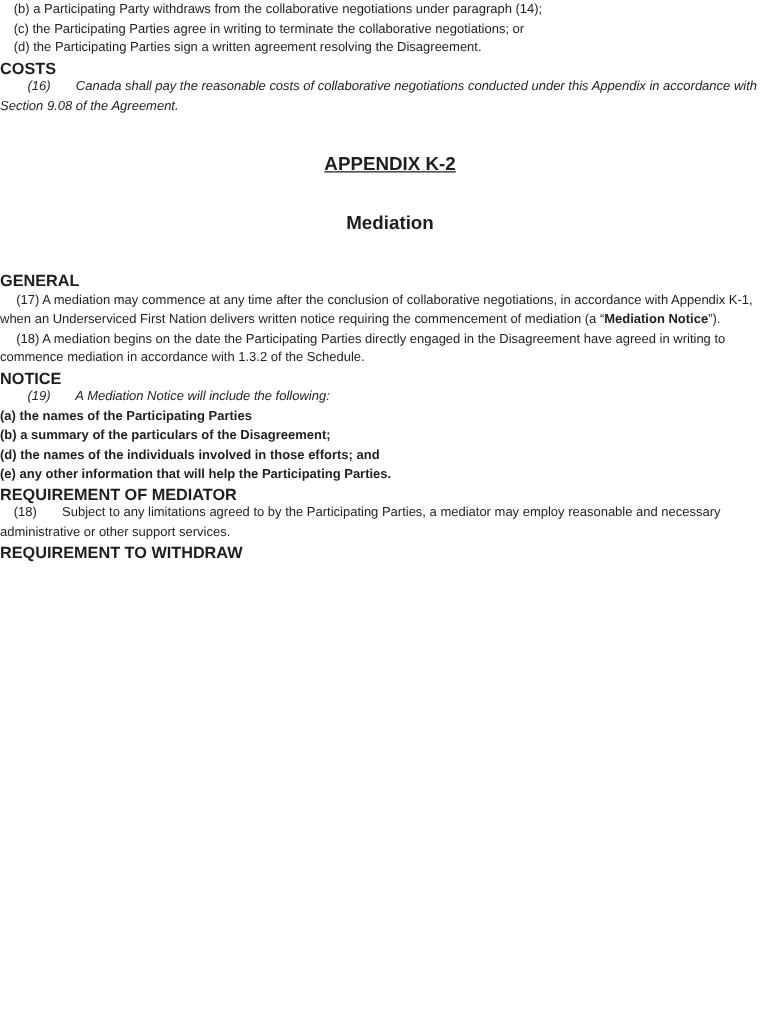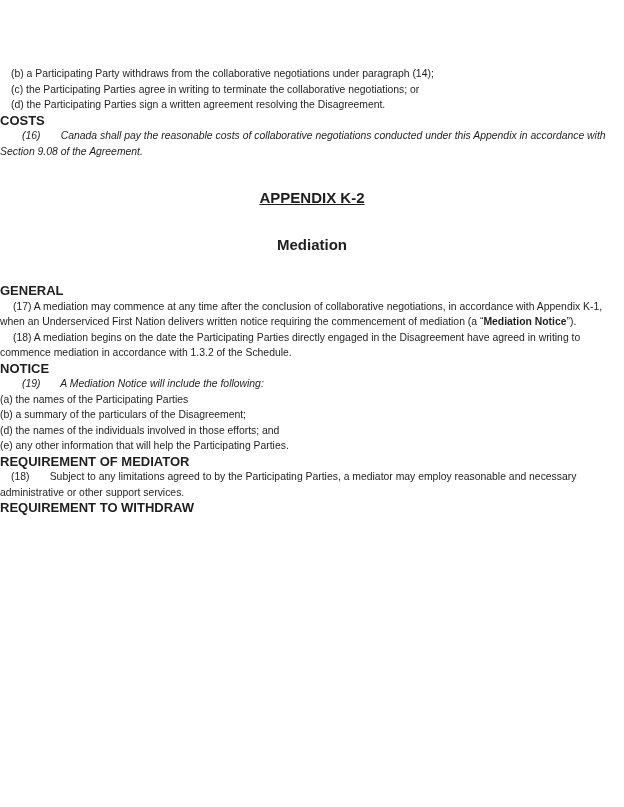--- a/index.html
+++ b/index.html
@@ -2,39 +2,38 @@
 <html><head>
 <meta charset="utf-8">
 <style>
   html, body { margin: 0; padding: 0; background: #ffffff; }
   .page {
     position: relative;
     width: 624px;
     height: 807px;
     background: #ffffff;
     box-sizing: border-box;
-    padding-top: 66px;
     font-family: "Liberation Sans", sans-serif;
     font-size: 10.4px;
     line-height: 15.5px;
     color: #1e1e1e;
     overflow: hidden;
   }
   .page p, .page .blk { margin: 0; white-space: pre-wrap; }
   
   .hitem { margin: 0 71px 9px 124px; text-indent: 11px; }
   
   .para { margin: 0 68px 9px 96px; text-indent: 22px; font-style: italic; }
   
   .np { margin: 0 68px 9px 97px; text-indent: 13px; }
   .para17 { margin-bottom: 4px; }
   
   .p2021 { margin: 0 66px 9px 112px; text-indent: 11px; }
   
-  .sub { margin: 0 40px 10px 135px; text-indent: 0; }
+  .sub { margin: 0 40px 10px 135px; text-indent: 0; font-weight: bold; }
   
   .heading {
     font-size: 13px;
     font-weight: 700;
     margin: 4px 68px 9px 71px;
     line-height: 15.5px;
     white-space: pre-wrap;
   }
   
   .ctitle {

